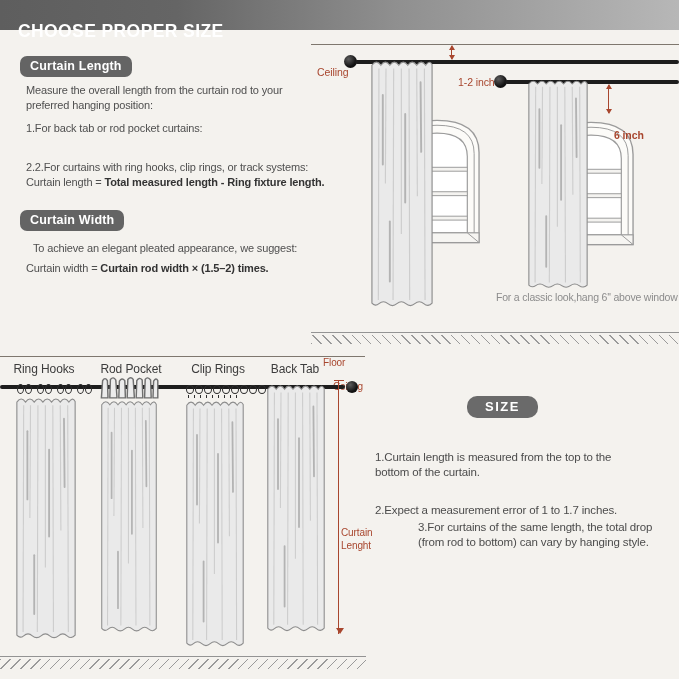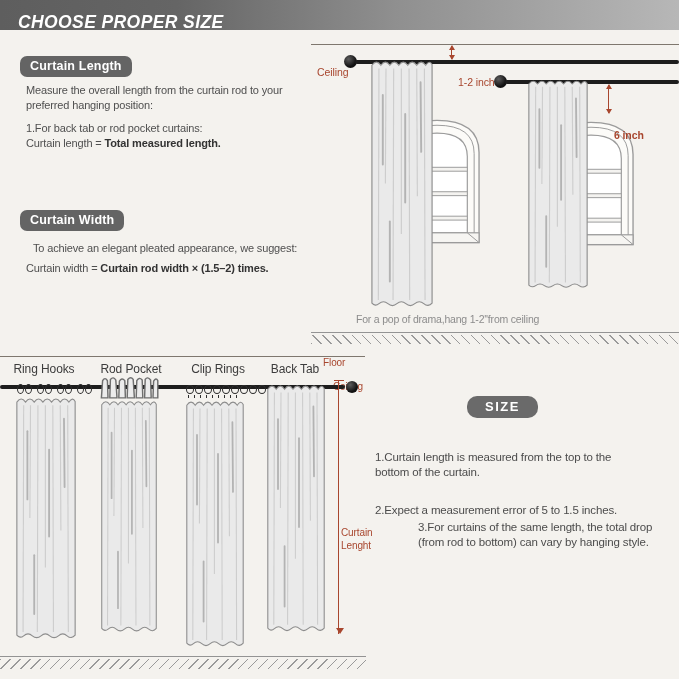--- a/index.html
+++ b/index.html
@@ -20,22 +20,22 @@
   }
   .abs{position:absolute;}
   .pre{white-space:pre-line;}
 
   
   .top-bar{
     left:0;top:0;width:679px;height:30px;
     background:linear-gradient(90deg,#5e5e5e 0%,#656565 26%,#8f8f8f 58%,#b7b7b7 100%);
   }
   .page-title{
-    left:18px;top:12px;
-    color:#ffffff;font-size:17.5px;font-weight:bold;letter-spacing:.4px;font-style:italic;
+    left:18px;top:21px;
+    color:#ffffff;font-size:17.5px;font-weight:bold;letter-spacing:.4px;
   }
 
   
   .badge{
     display:inline-block;background:var(--badge-bg);color:#fff;
     font-size:12.5px;font-weight:bold;
     padding:3px 10px 4px;border-radius:7px;letter-spacing:.2px;
   }
   .note-badge{
     display:inline-block;background:#6a6a6a;color:#fff;
@@ -133,24 +133,25 @@
   <div class="abs page-title">CHOOSE PROPER SIZE</div>
 </div>
 
 <div class="abs badge" style="left:20px;top:56px;">Curtain Length</div>
 
 <div class="abs body-txt pre" style="left:26px;top:83px;">Measure the overall length from the curtain rod to your
 preferred hanging position:</div>
 
 <div class="abs body-txt" style="left:26px;top:121px;line-height:14.5px;">
   <div>1.For back tab or rod pocket curtains:</div>
-  <div class="formula nowrap"><span>Curtain length = </span><b>Total measured length.</b></div>
 </div>
 
 <div class="abs body-txt" style="left:26px;top:160px;line-height:14.5px;">
+  <div>2.2.For curtains with ring hooks, clip rings, or track systems:</div>
+  <div class="formula nowrap"><span>Curtain length = </span><b>Total measured length - Ring fixture length.</b></div>
 </div>
 
 <div class="abs badge" style="left:20px;top:210px;">Curtain Width</div>
 
 <div class="abs body-txt" style="left:26px;top:241px;margin-left:7px;">To achieve an elegant pleated appearance, we suggest:</div>
 <div class="abs body-txt formula nowrap" style="left:26px;top:261px;"><span>Curtain width = </span><b>Curtain rod width × (1.5–2) times.</b></div>
 
 <div class="abs" style="left:305px;top:30px;width:374px;height:316px;">
   <div class="abs accent-lbl" style="left:12px;top:0;">Ceiling</div>
   <div class="abs guide-line" style="left:6px;top:14px;width:368px;"></div>
@@ -176,21 +177,21 @@
   <div class="abs finial" style="left:189px;top:45px;width:13px;height:13px;z-index:2;"></div>
   <div class="abs rod-bar" style="left:200px;top:50px;width:174px;z-index:2;"></div>
 
   <svg class="abs curtain-svg" style="left:222px;top:47px;width:62px;height:214px;z-index:3;" viewBox="0 0 100 400" preserveAspectRatio="none">
       <use href="#curtain-shape"></use>
     </svg>
 
   <div class="abs varrow heads" style="left:303px;top:55px;height:28px;z-index:4;"></div>
   <div class="abs accent-lbl" style="left:309px;top:63px;z-index:4;font-weight:bold;">6 inch</div>
 
-  <div class="abs caption" style="left:51px;top:283px;z-index:4;">For a pop of drama,hang 1-2''from ceiling</div>
+  <div class="abs caption" style="left:191px;top:261px;z-index:4;">For a classic look,hang 6'' above window</div>
 
   <div class="abs accent-lbl" style="left:18px;top:291px;font-size:10px;">Floor</div>
   <div class="abs floor-guide" style="left:6px;top:302px;width:368px;"></div>
   <div class="abs hatch-tl" style="left:6px;top:304.5px;width:368px;"></div>
 </div>
 
 <div class="abs" style="left:0;top:345px;width:374px;height:334px;">
   <div class="abs guide-line" style="left:0;top:11px;width:365px;"></div>
   <div class="abs accent-lbl" style="left:333px;top:0;font-size:10px;">Ceiling</div>
 
@@ -248,15 +249,15 @@
 Lenght</div>
 
   <div class="abs accent-lbl" style="left:341px;top:299px;font-size:10px;">Floor</div>
   <div class="abs floor-guide" style="left:0;top:311px;width:366px;"></div>
   <div class="abs hatch-tr" style="left:0;top:313.5px;width:366px;height:10px;"></div>
 </div>
 
 <div class="abs note-badge" style="left:467px;top:396px;">SIZE</div>
 <div class="abs note-txt pre" style="left:375px;top:450px;">1.Curtain length is measured from the top to the
 bottom of the curtain.</div>
-<div class="abs note-txt pre" style="left:375px;top:503px;">2.Expect a measurement error of 5 to 1.5 inches.</div>
+<div class="abs note-txt pre" style="left:375px;top:503px;">2.Expect a measurement error of 1 to 1.7 inches.</div>
 <div class="abs note-txt pre" style="left:375px;top:520px;margin-left:43px;">3.For curtains of the same length, the total drop
  (from rod to bottom) can vary by hanging style.</div>
 
 </body></html>

